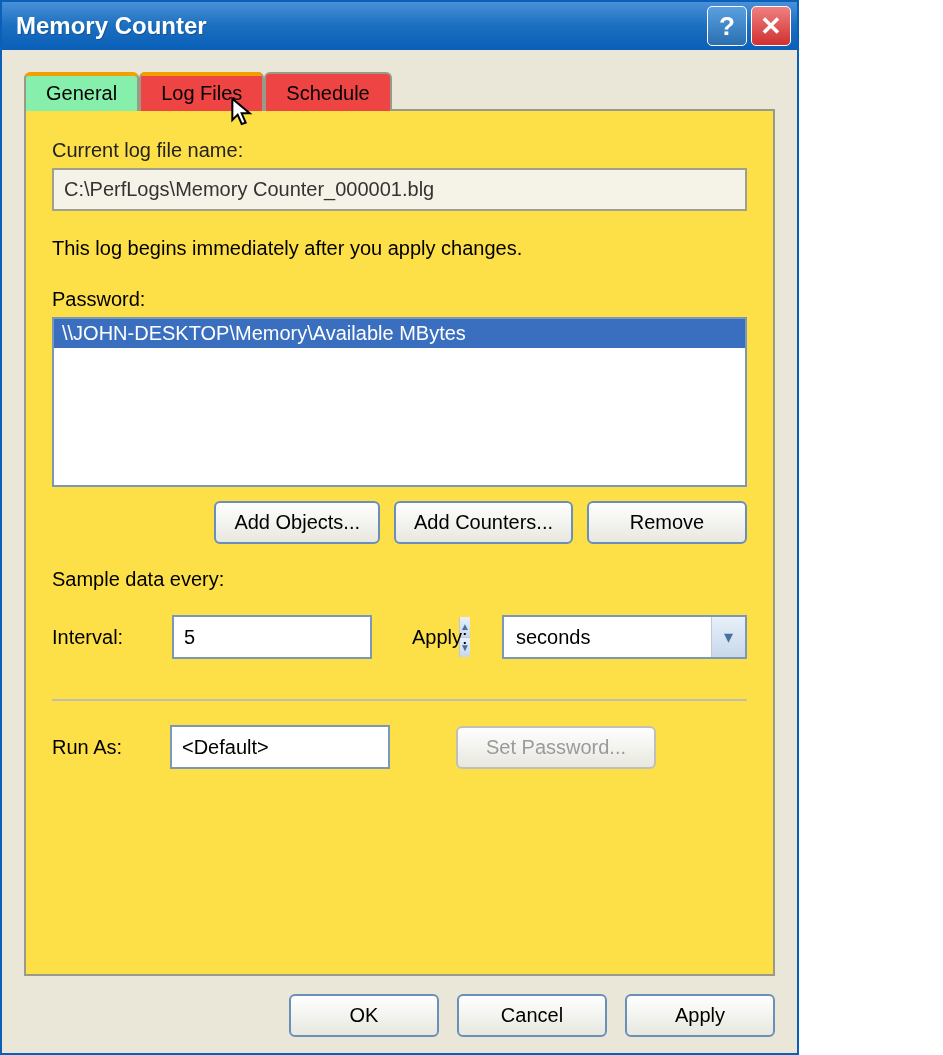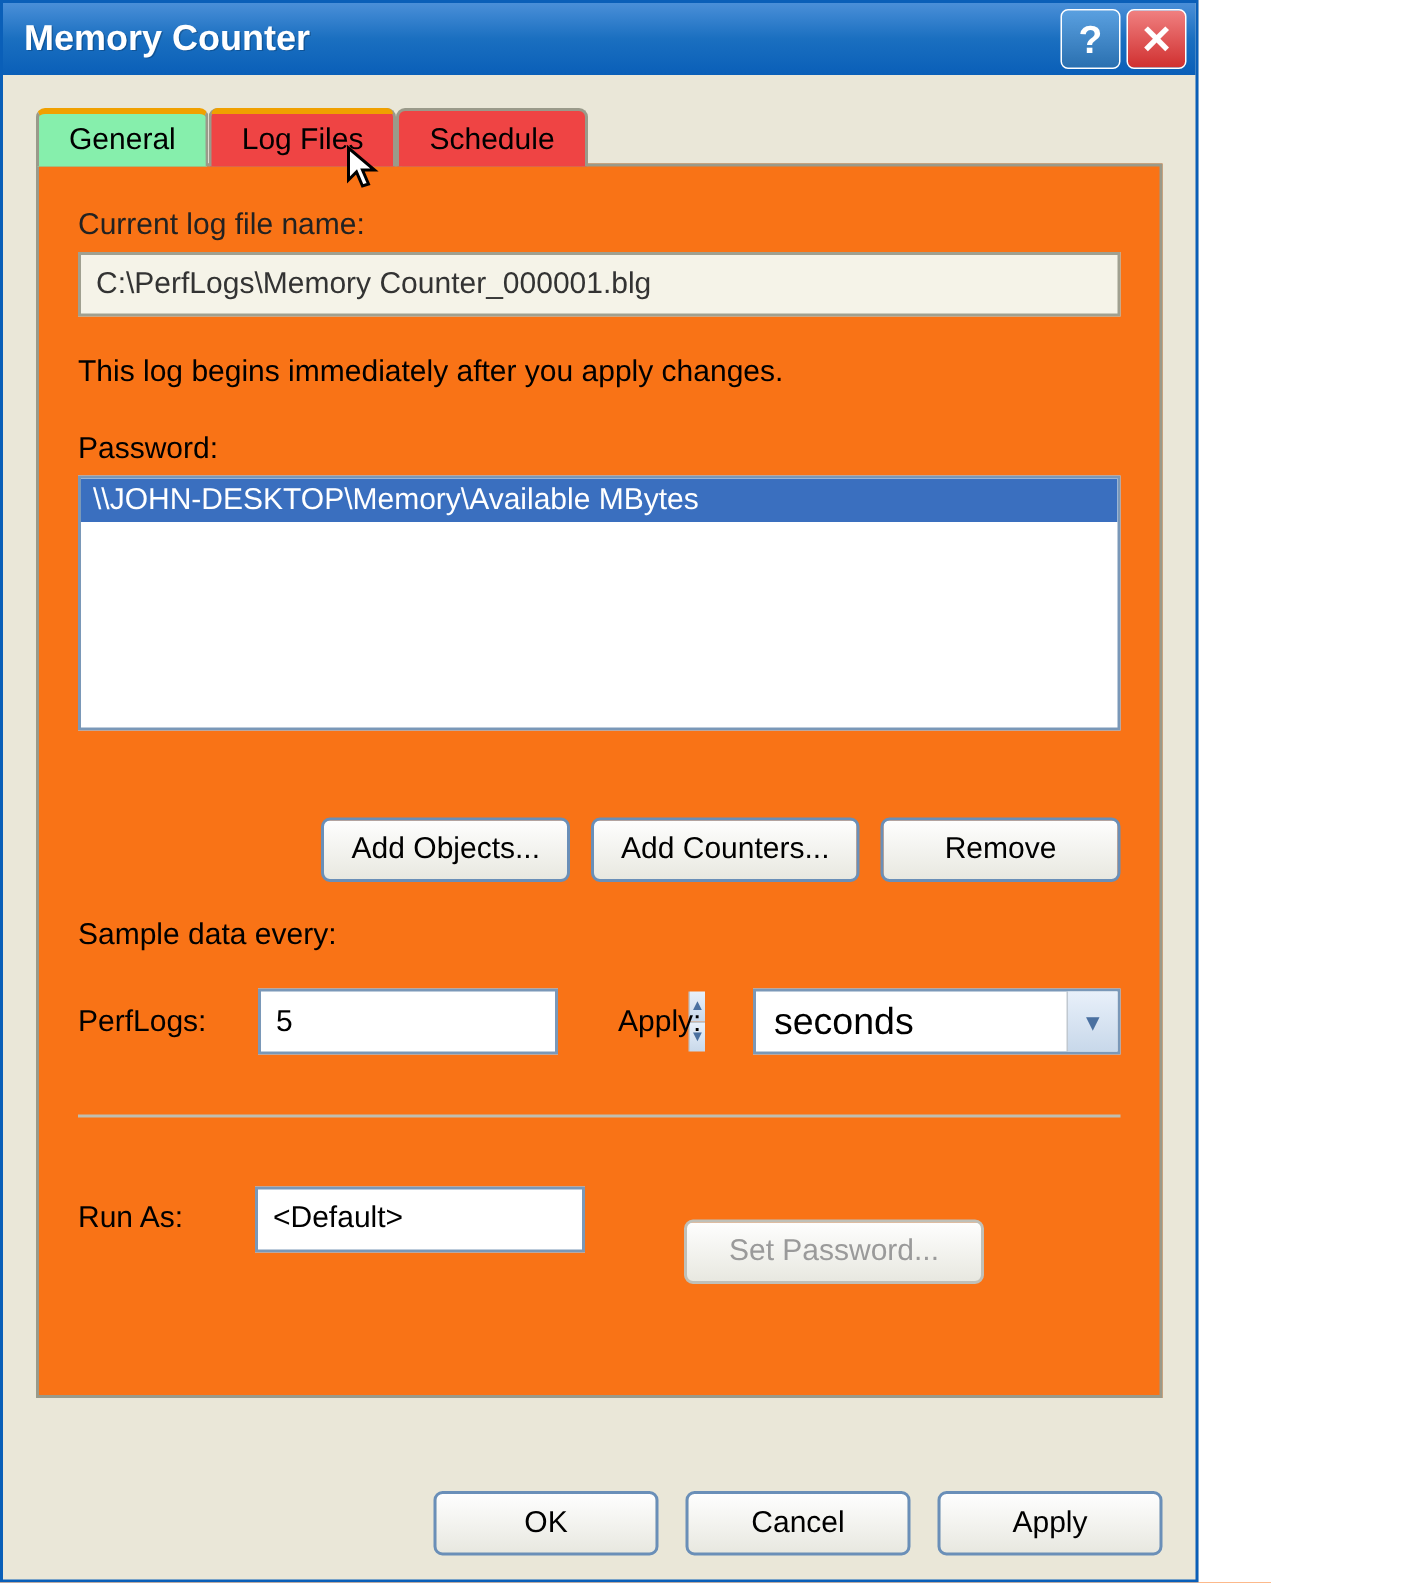--- a/index.html
+++ b/index.html
@@ -83,21 +83,21 @@
     content: "";
     position: absolute;
     left: 0; right: 0; top: -2px;
     height: 4px;
     background: #f0a000;
     border-top-left-radius: 4px;
     border-top-right-radius: 4px;
   }
   .tabpanel {
     border: 2px solid #9a9a8a;
-    background: #f97316;
+    background: #fde047;
     flex: 1;
     padding: 28px 26px 20px 26px;
     position: relative;
     z-index: 1;
     display: flex;
     flex-direction: column;
   }
   .label { color: #222; font-size: 20px; }
   .readonly-box {
     margin-top: 6px;
@@ -129,21 +129,20 @@
   }
   .btn {
     min-width: 160px;
     padding: 8px 18px;
     border: 2px solid #6a8fb8;
     border-radius: 6px;
     background: linear-gradient(to bottom, #fefefe, #e8e8e0);
     font-size: 20px;
     text-align: center;
     cursor: default;
-    margin-top: 44px;
   }
   .btn.disabled {
     color: #9a9a9a;
     border-color: #c0c0b8;
   }
   .section-label { margin-top: 24px; font-size: 20px; }
   .row {
     display: flex;
     align-items: center;
     margin-top: 24px;
@@ -187,21 +186,21 @@
     display: flex;
     border: 2px solid #7a98b8;
     background: #fff;
     height: 44px;
     width: 300px;
     align-items: center;
   }
   .select-text {
     flex: 1;
     padding: 0 12px;
-    font-size: 25px;
+    font-size: 20px;
   }
   .select-arrow {
     width: 34px;
     height: 100%;
     display: flex;
     align-items: center;
     justify-content: center;
     color: #4a70a0;
     background: linear-gradient(to bottom, #e8f0fa, #c8d8ea);
     border-left: 1px solid #c0c8d0;
@@ -284,21 +283,21 @@
 
       <div class="btn-row">
         <div class="btn">Add Objects...</div>
         <div class="btn">Add Counters...</div>
         <div class="btn">Remove</div>
       </div>
 
       <div class="section-label">Sample data every:</div>
 
       <div class="row">
-        <div class="field-label">PerfLogs:</div>
+        <div class="field-label">Interval:</div>
         <div class="spinner">
           <input class="spinner-input" value="5" style="">
           <div class="spinner-btns">
             <div class="spin">
                 <span>▲</span>
               </div>
             <div class="spin">
                 <span>▼</span>
               </div>
           </div>

